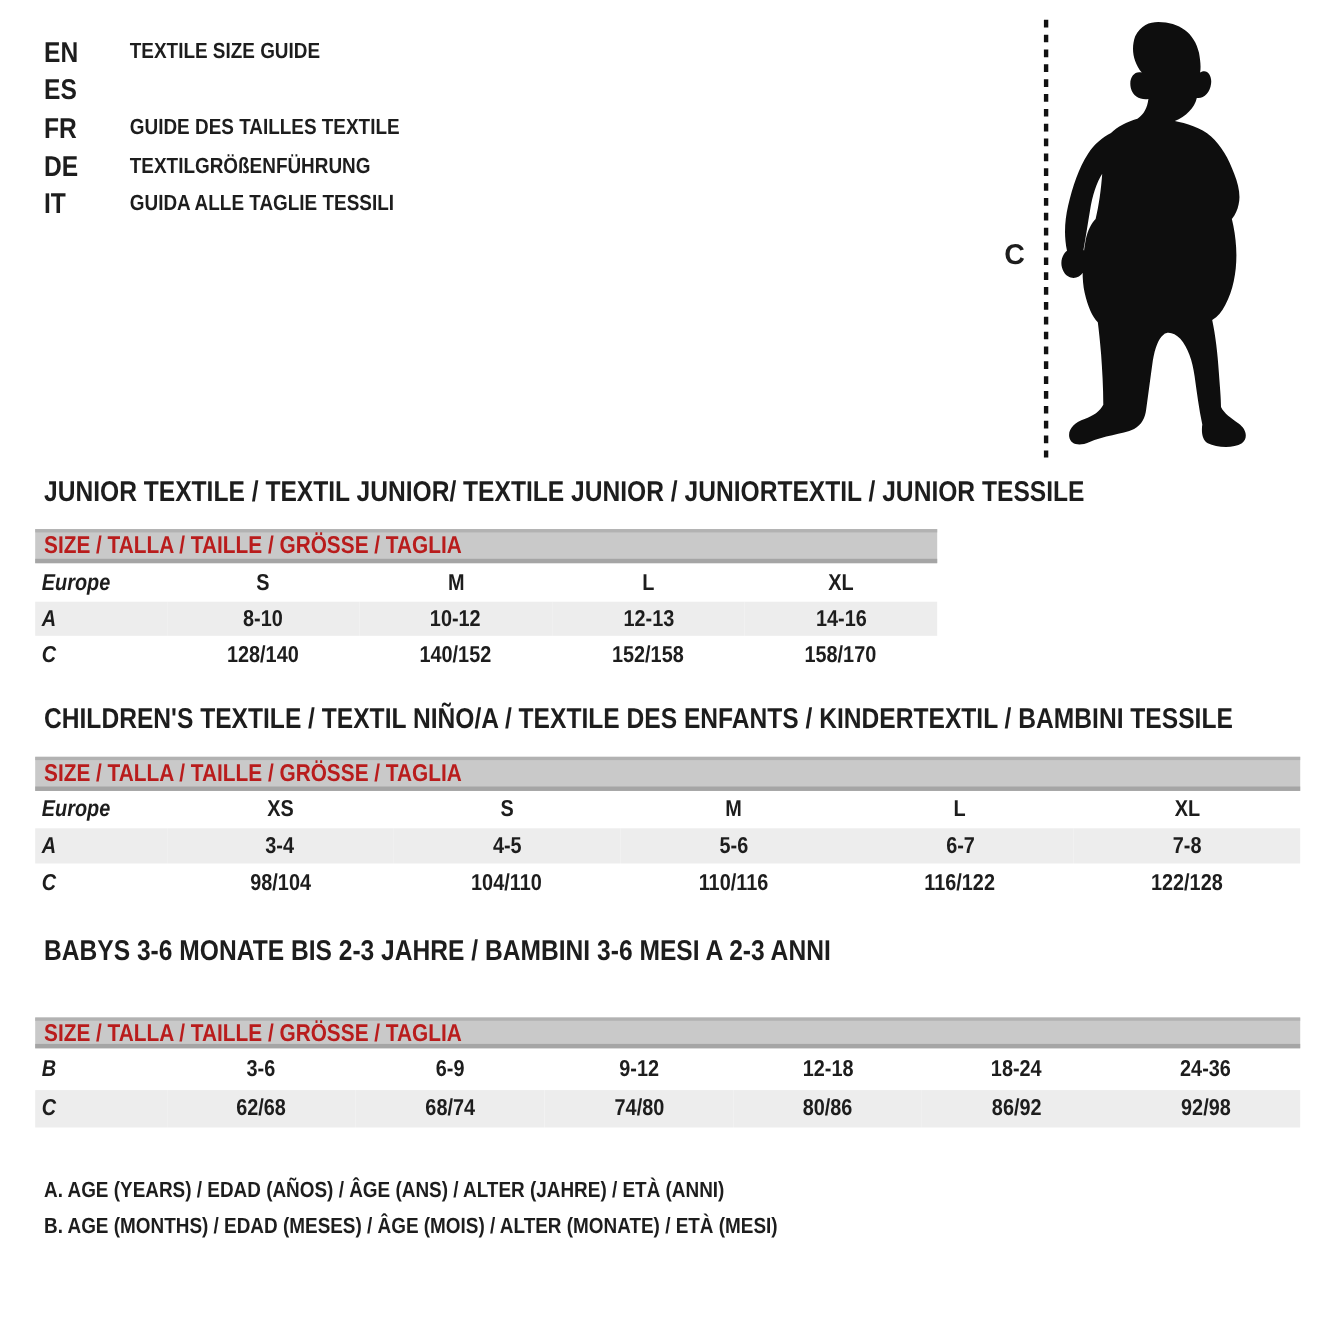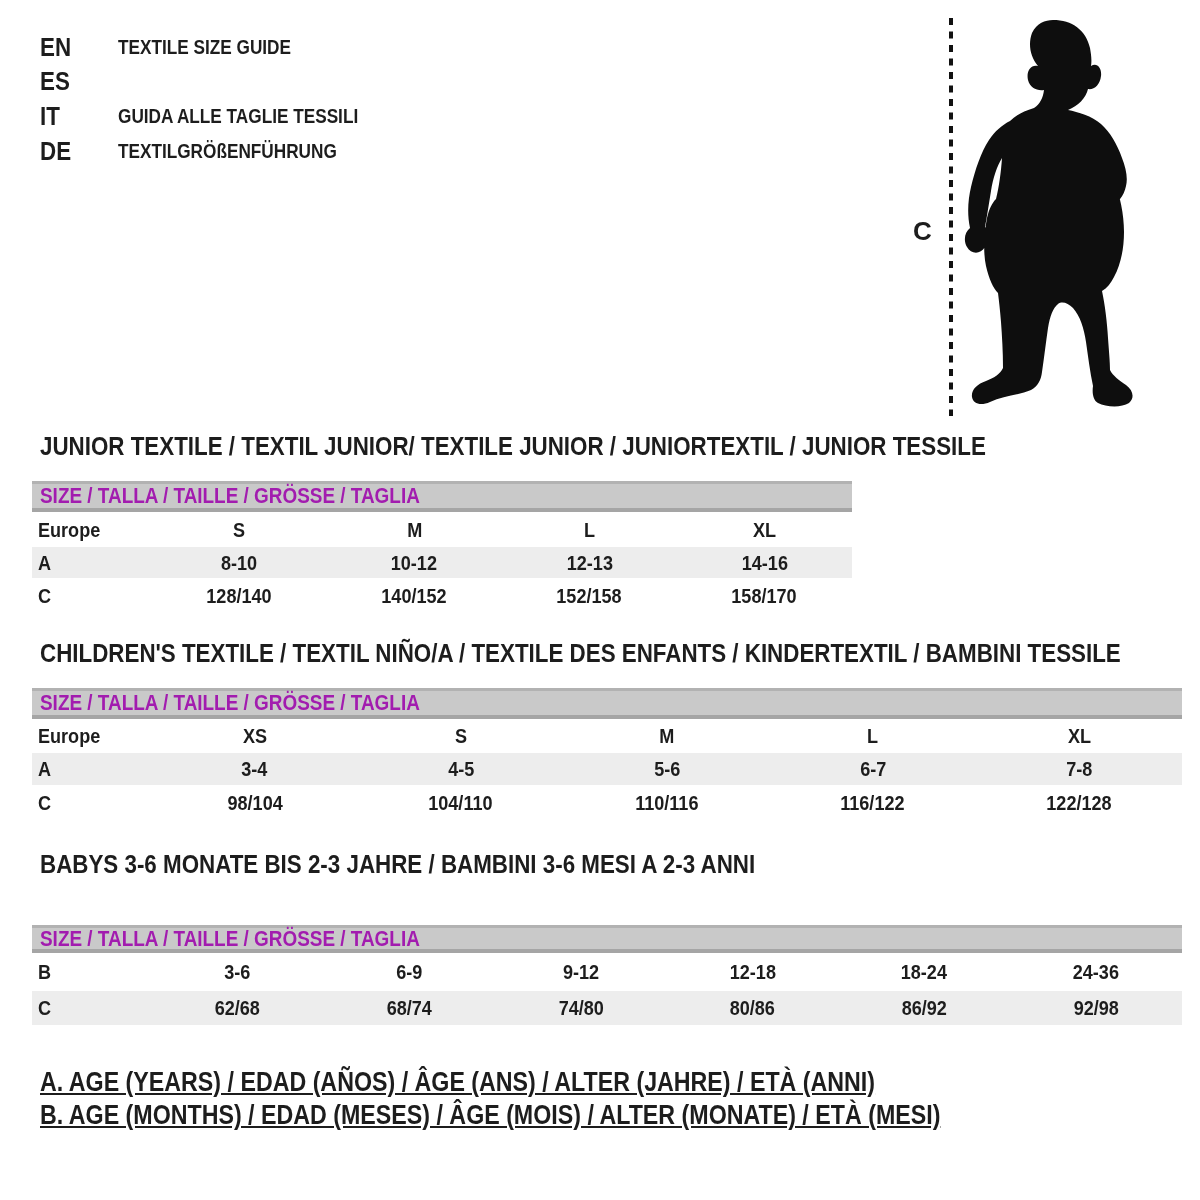--- a/index.html
+++ b/index.html
@@ -36,67 +36,71 @@
   .w-junior   { top:481px; width:820px; }
   .w-children { top:688px; width:1150px; }
   .w-babies   { top:925px; width:1150px; }
 
   .size-bar {
     background:#c9c9c9;
     border-top:3px solid #b2b2b2;
     border-bottom:4px solid #a5a5a5;
     display:flex; align-items:center;
     padding-left:8px;
-    font-size:22px; color:#a21caf;
+    font-size:22px; color:#b91c1c;
   }
   .w-junior .size-bar, .w-children .size-bar { height:31px; }
   .w-babies .size-bar { height:28px; }
 
   table { width:100%; border-collapse:collapse; table-layout:fixed; }
   td { vertical-align:middle; text-align:center; font-size:21px; padding:0; }
-  td.lbl { text-align:left; padding-left:6px; }
+  td.lbl { text-align:left; padding-left:6px;font-style:italic; }
   tr.shade { background:#ededed; }
 
   .w-junior   col.c0 { width:14.6%; }  .w-junior   col.cs { width:21.35%; }
   .w-children col.c0 { width:10.4%; }  .w-children col.cs { width:17.92%; }
   .w-babies   col.c0 { width:10.4%; }  .w-babies   col.cs { width:14.93%; }
 
   .w-junior   tr.hdr td { height:35px; }
   .w-junior   tr.ra  td { height:31px; }
   .w-junior   tr.rc  td { height:36px; }
   .w-children tr.hdr td { height:34px; }
   .w-children tr.ra  td { height:32px; }
   .w-children tr.rc  td { height:35px; }
   .w-babies   tr.rb  td { height:38px; }
   .w-babies   tr.rc  td { height:34px; }
 
   
   .legend { position:absolute; left:40px; top:1066px; }
-  .legend div { height:33px; display:flex; align-items:center; font-size:27px;text-decoration:underline; }
+  .legend div { height:33px; display:flex; align-items:center; font-size:20px; }
 </style>
 </head>
 <body>
 
 <div class="page">
 
   <div class="lang-list">
     <div class="lang-row">
       <span class="lang-code"><span class="cxl">EN</span></span>
       <span class="lang-label"><span class="cxl">TEXTILE SIZE GUIDE</span></span>
     </div>
     <div class="lang-row">
       <span class="lang-code"><span class="cxl">ES</span></span>
     </div>
     <div class="lang-row">
+      <span class="lang-code"><span class="cxl">FR</span></span>
+      <span class="lang-label"><span class="cxl">GUIDE DES TAILLES TEXTILE</span></span>
+    </div>
+    <div class="lang-row">
+      <span class="lang-code"><span class="cxl">DE</span></span>
+      <span class="lang-label"><span class="cxl">TEXTILGRÖßENFÜHRUNG</span></span>
+    </div>
+    <div class="lang-row">
       <span class="lang-code"><span class="cxl">IT</span></span>
       <span class="lang-label"><span class="cxl">GUIDA ALLE TAGLIE TESSILI</span></span>
-    </div>
-    <div class="lang-row">
-      <span class="lang-code"><span class="cxl">DE</span></span>
-      <span class="lang-label"><span class="cxl">TEXTILGRÖßENFÜHRUNG</span></span>
     </div>
   </div>
 
   <svg class="figure-svg" viewBox="900 8 300 415" aria-hidden="true">
     <line x1="951" y1="18" x2="951" y2="416" stroke="#111111" stroke-width="4" stroke-dasharray="7 6.5"></line>
     <path fill="#0e0e0e" d="
       M1053,20
       C1072,20 1086,30 1090,48 C1091,54 1092,60 1091,66
       C1097,62 1102,68 1101,76 C1100,85 1094,90 1088,89
       C1086,98 1078,106 1068,110

